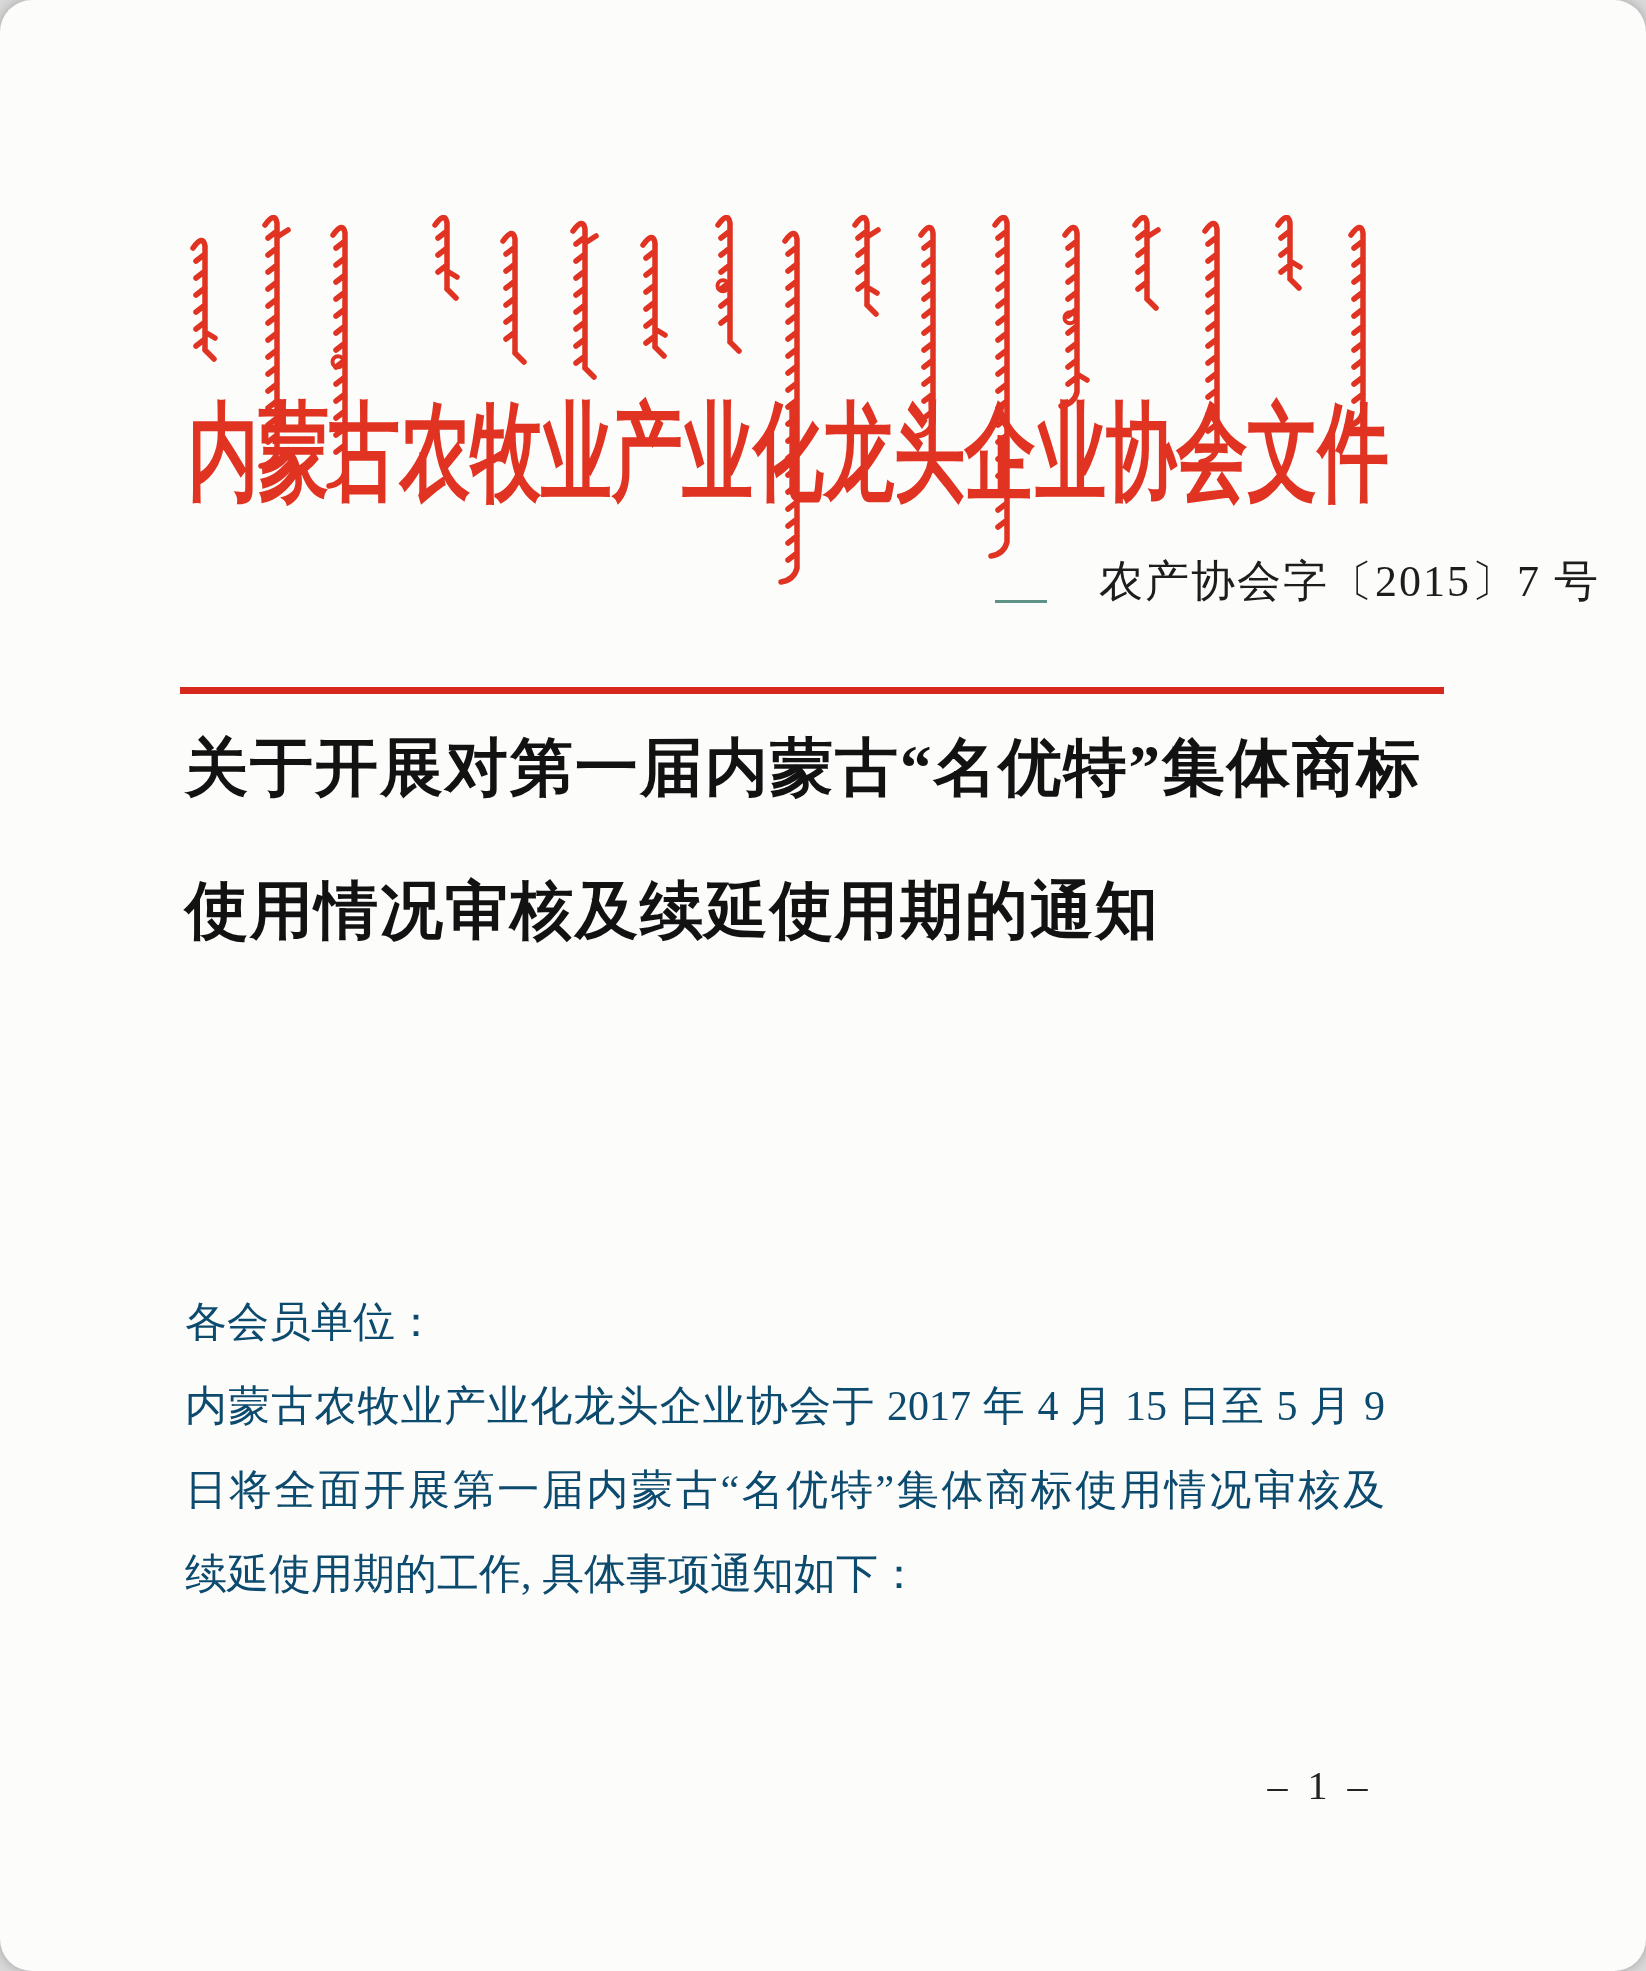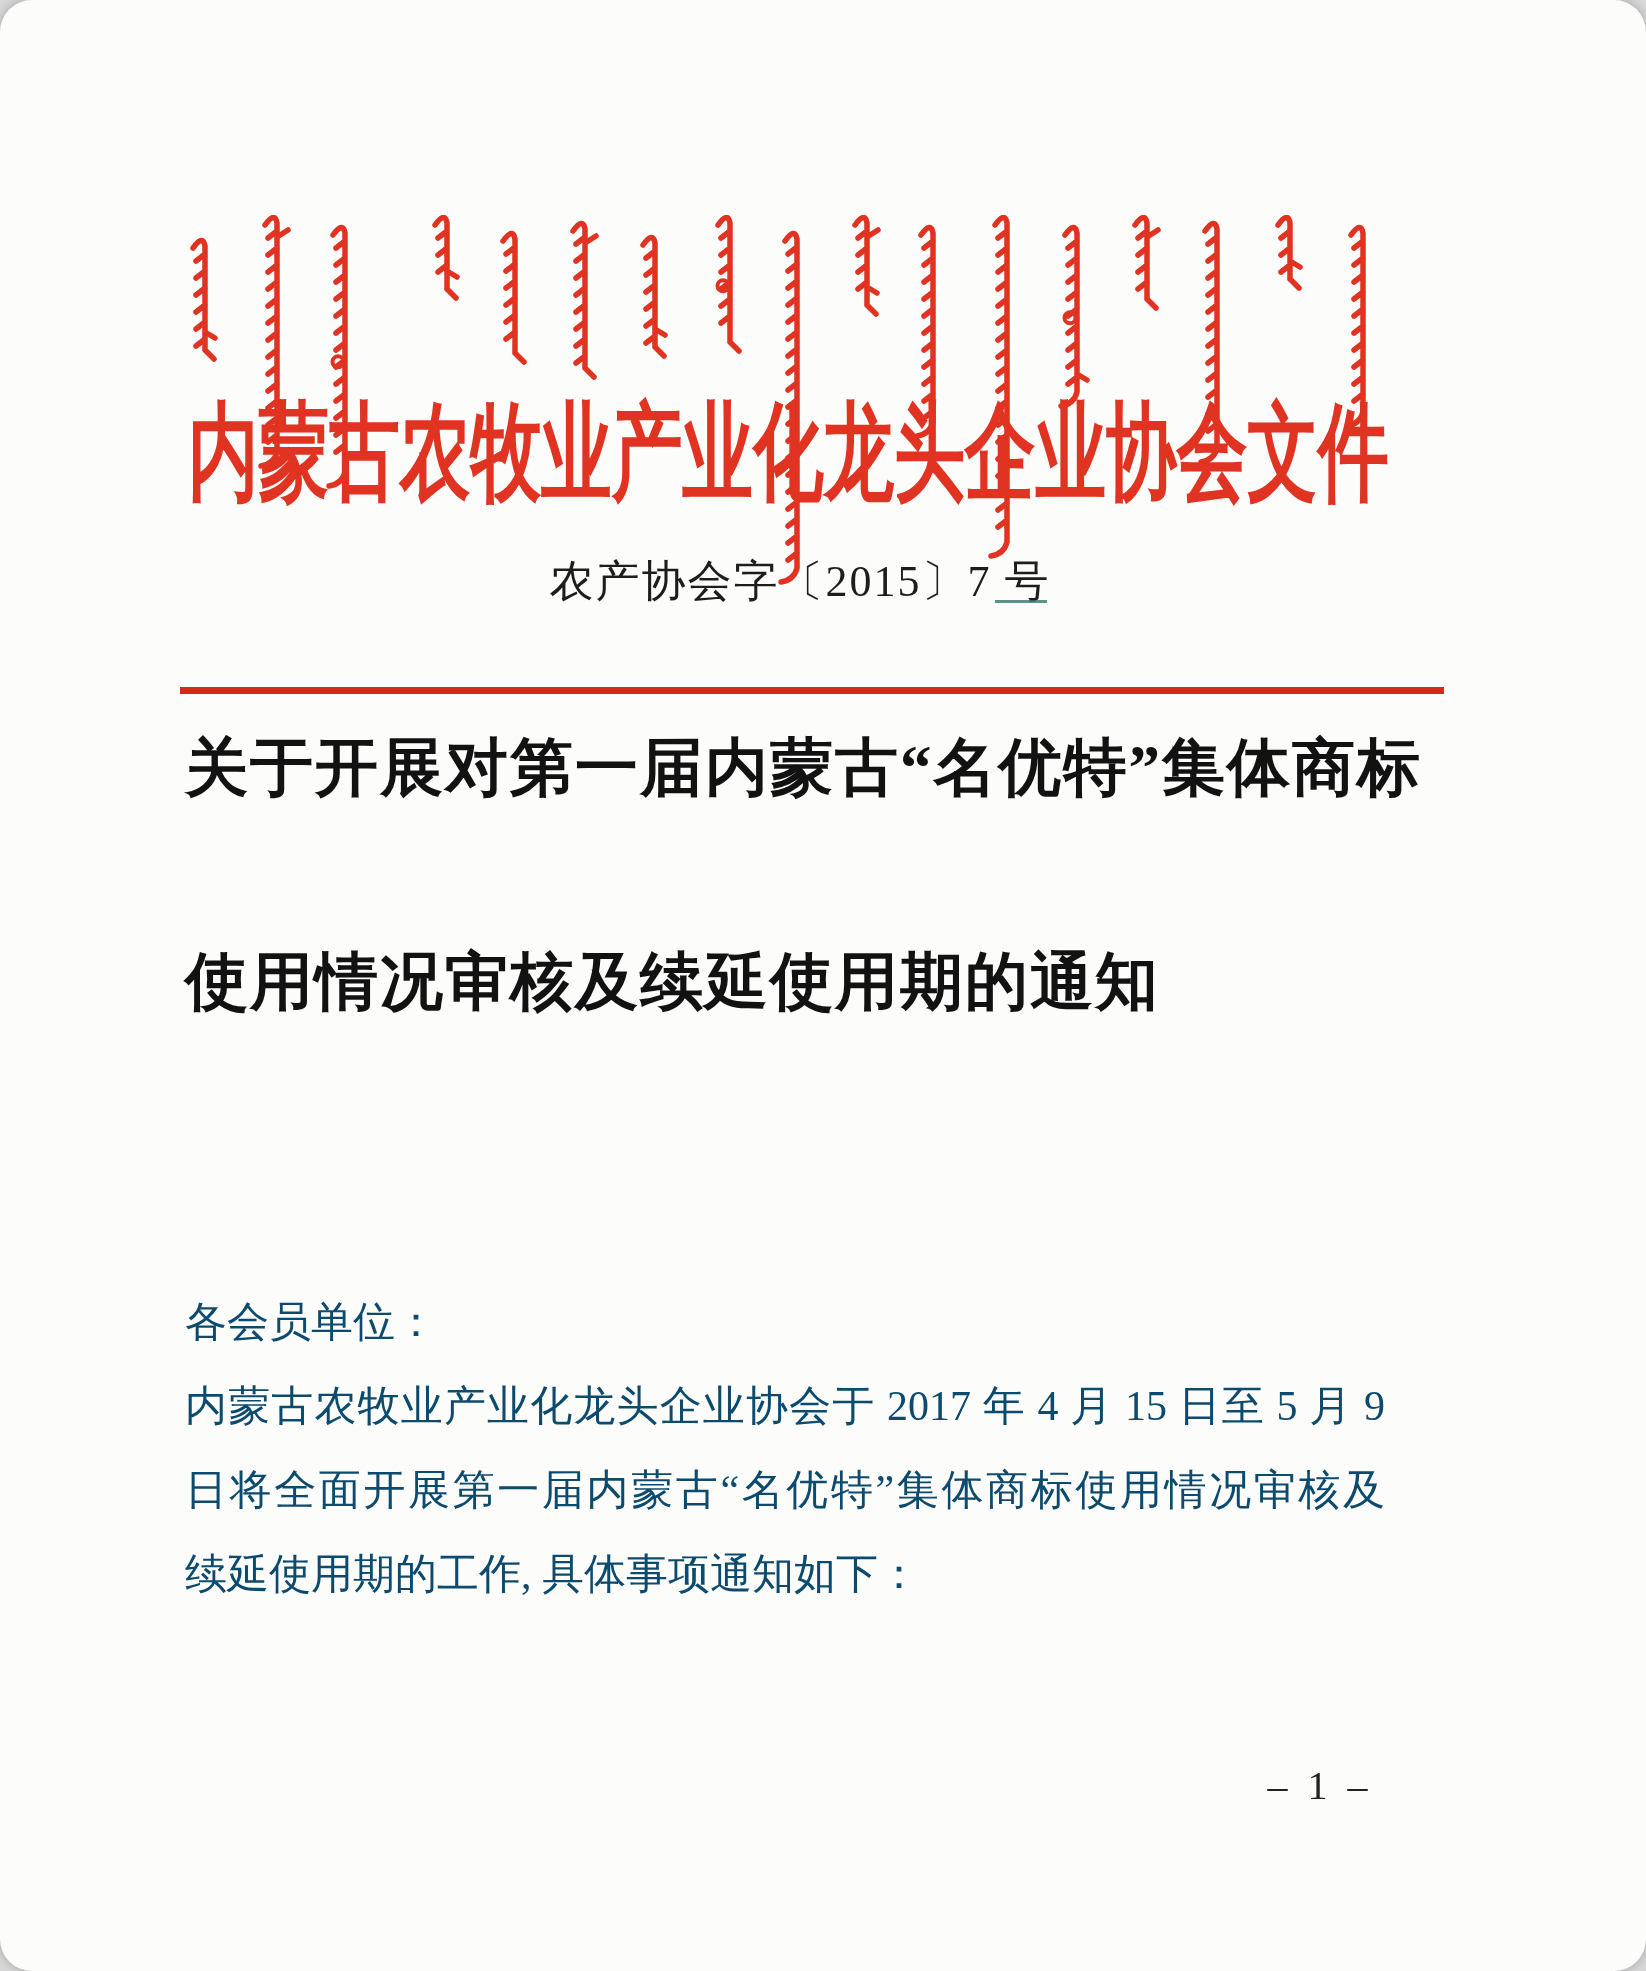--- a/index.html
+++ b/index.html
@@ -24,42 +24,42 @@
     transform:scaleX(.66);transform-origin:left top;
     font-weight:bold;
     font-size:107px;line-height:1.15;
     color:#e03322;
     white-space:nowrap;
     letter-spacing:0;
   }
   
   .doc-number{
     position:absolute;left:0;top:552px;width:1600px;
-    text-align:center;
+    text-align:right;
     font-size:44px;color:#1d1d1d;letter-spacing:2px;
     font-family:"Liberation Serif","DejaVu Serif",serif;
   }
   
   .scan-artifact{
     position:absolute;left:995px;top:600px;width:52px;height:3px;
     background:#37786a;opacity:.8;
   }
   .red-rule{
     position:absolute;left:180px;top:687px;width:1264px;height:7px;
     background:#d6281c;
   }
   
   .doc-title{
     position:absolute;left:185px;width:1277px;
     text-align:left;font-weight:bold;color:#121212;
     font-size:63px;line-height:1;letter-spacing:2px;
     white-space:nowrap;
   }
   .doc-title.l1{top:737px;}
-  .doc-title.l2{top:951px;}
+  .doc-title.l2{top:880px;}
   
   .body-block{
     position:absolute;left:185px;top:1280px;width:1200px;
     font-size:42px;color:#0c4a6e;
   }
   .bline{
     height:84px;line-height:84px;
     overflow:hidden;
   }
   .just{

